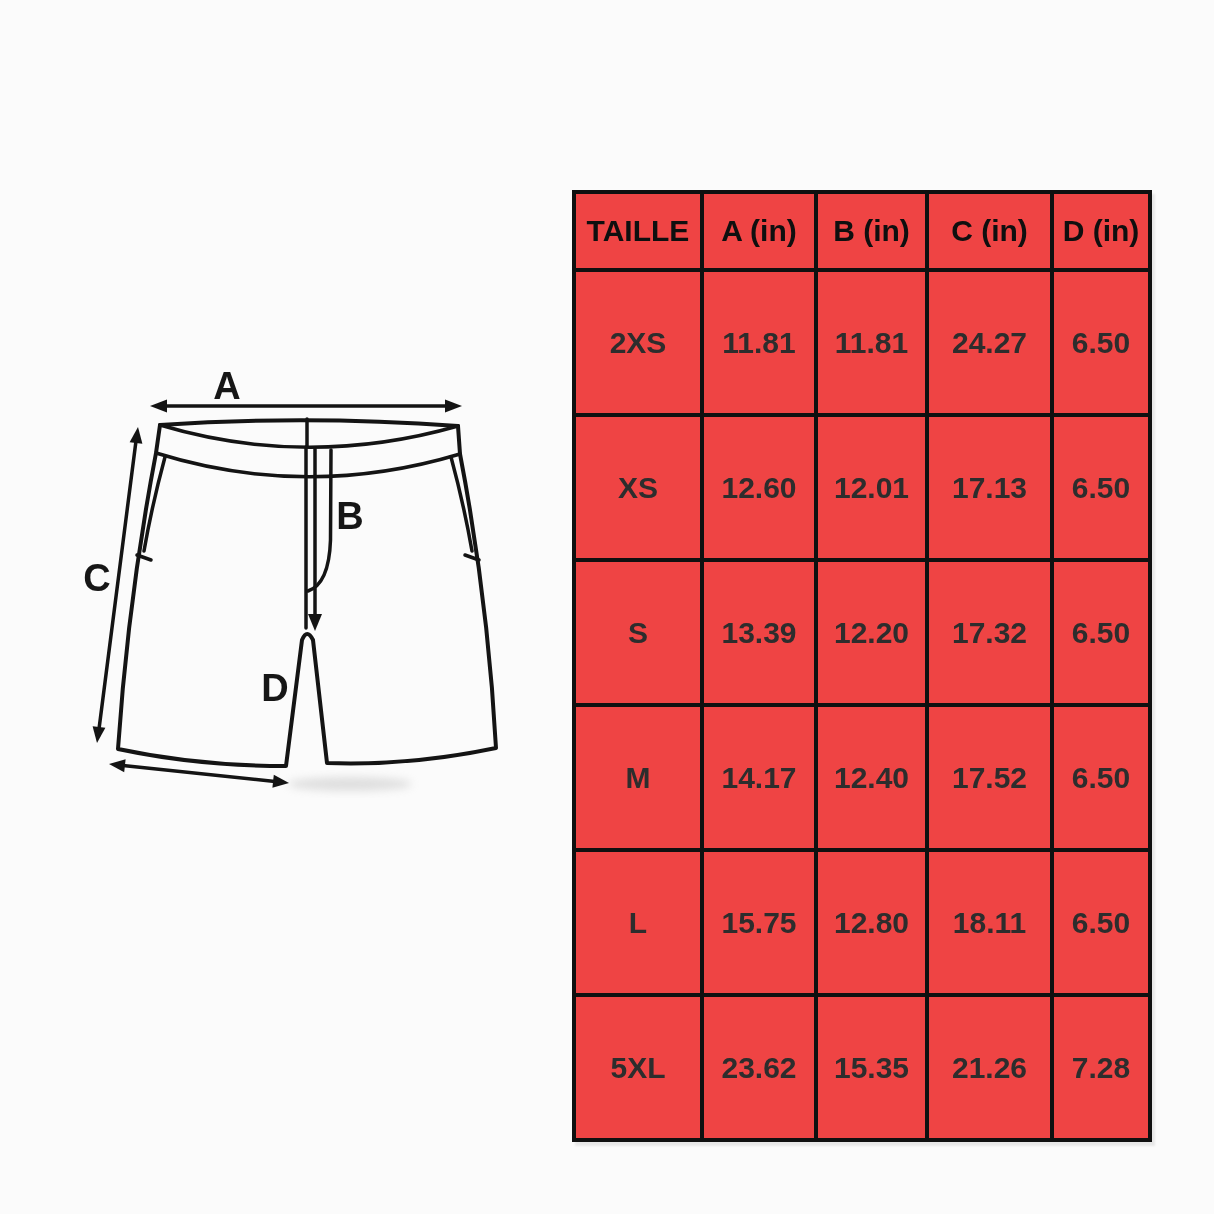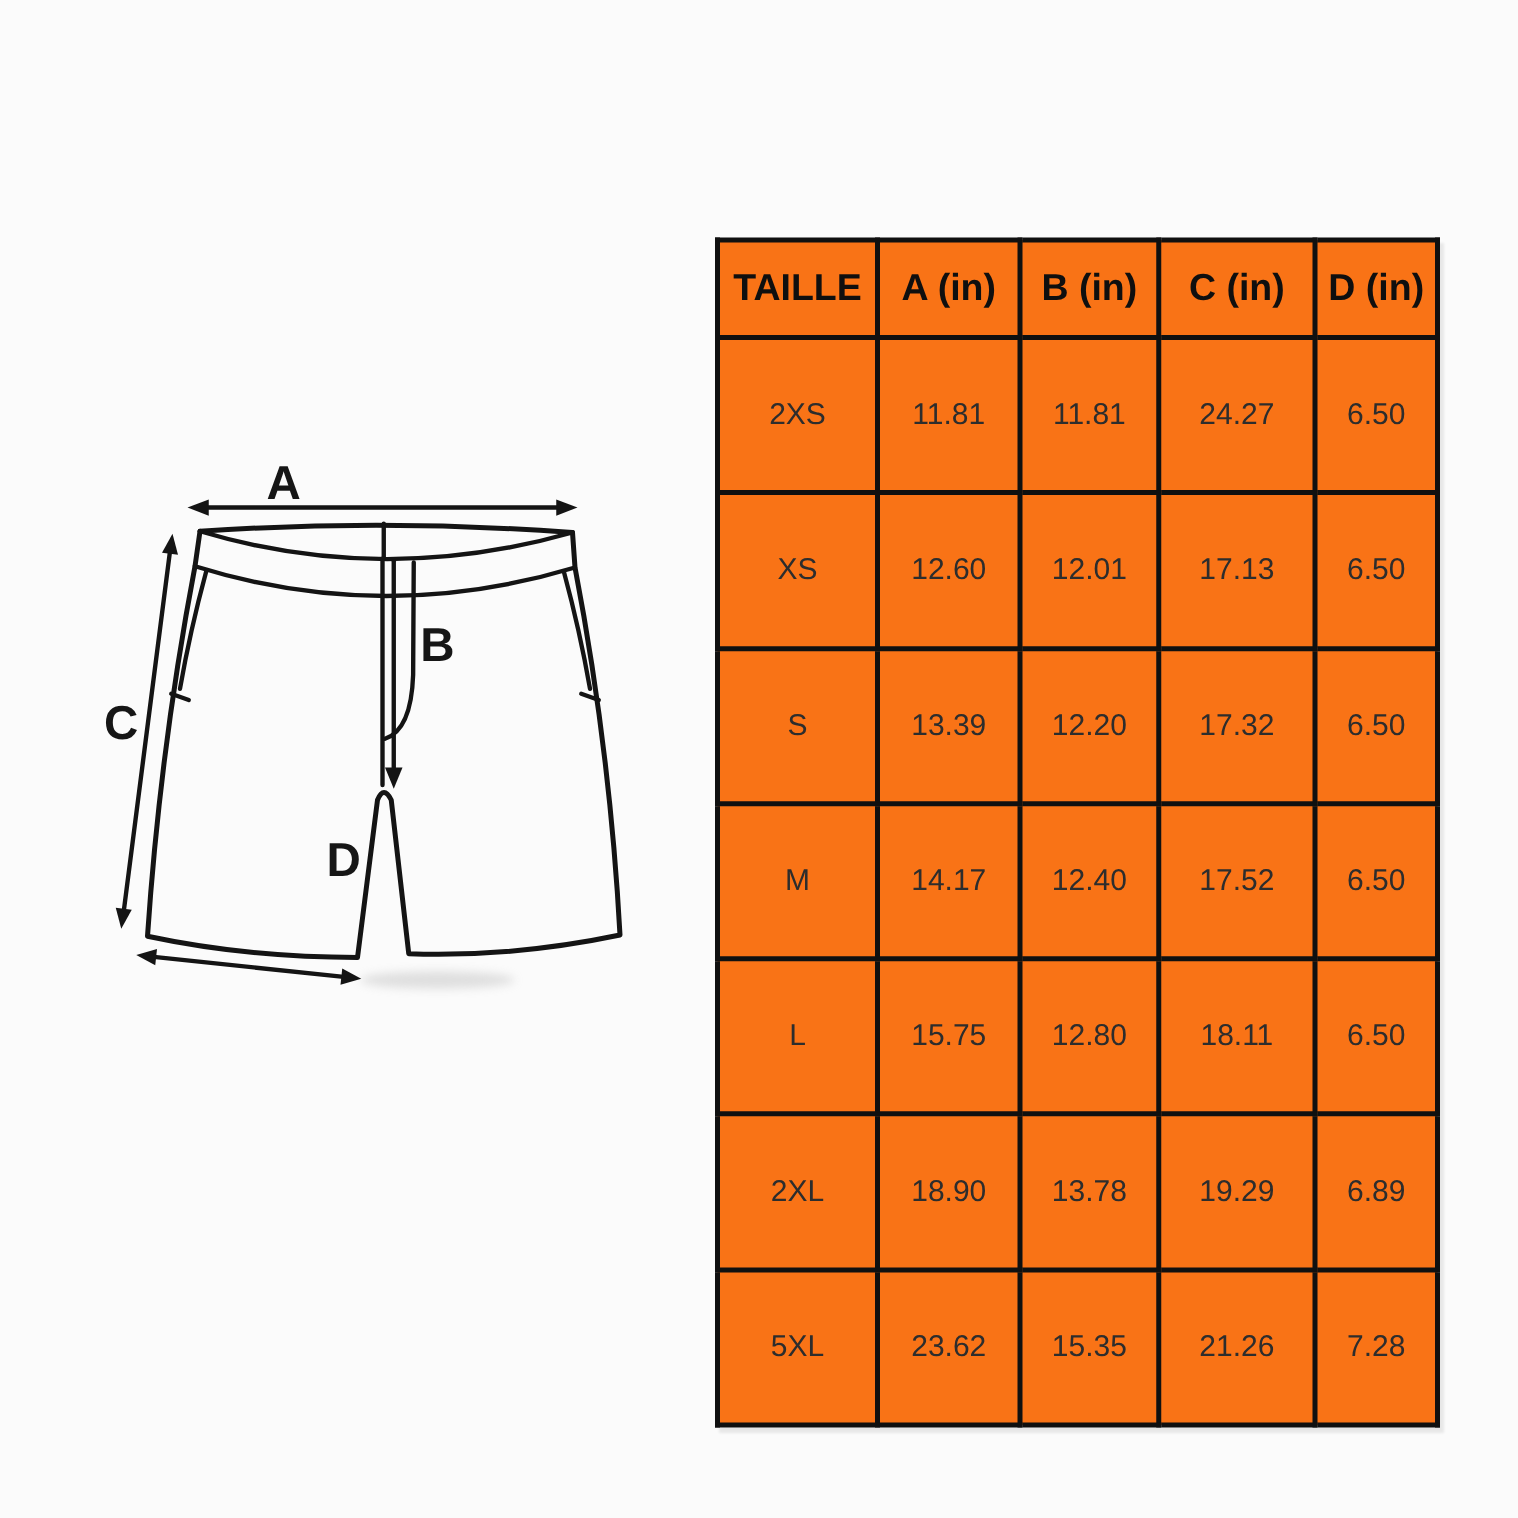--- a/index.html
+++ b/index.html
@@ -30,30 +30,30 @@
     border-collapse: collapse;
     table-layout: fixed;
     background: #fcfcfc;
     box-shadow: 3px 4px 2px rgba(0,0,0,0.08);
   }
   .size-table th, .size-table td {
     border: 4px solid #101010;
     text-align: center;
     vertical-align: middle;
     padding: 0;
-    background: #f97316;
+    background: #ef4444;
   }
   .size-table th {
     font-size: 30px;
     font-weight: bold;
     color: #0f0f0f;
   }
   .size-table td {
-    font-size: 24px;
-    font-weight: normal;
+    font-size: 30px;
+    font-weight: bold;
     color: #2d2d2d;
   }
   .size-table thead tr { height: 78px; }
   .size-table tbody tr { height: 79px; }
   .dim-label {
     font-family: "Liberation Sans", sans-serif;
     font-size: 38px;
     font-weight: bold;
     fill: #161616;
   }
@@ -166,27 +166,20 @@
           <td>6.50</td>
         </tr>
         <tr>
           <td>L</td>
           <td>15.75</td>
           <td>12.80</td>
           <td>18.11</td>
           <td>6.50</td>
         </tr>
         <tr>
-          <td>2XL</td>
-          <td>18.90</td>
-          <td>13.78</td>
-          <td>19.29</td>
-          <td>6.89</td>
-        </tr>
-        <tr>
           <td>5XL</td>
           <td>23.62</td>
           <td>15.35</td>
           <td>21.26</td>
           <td>7.28</td>
         </tr>
       </tbody>
   </table>
 
 </div>

